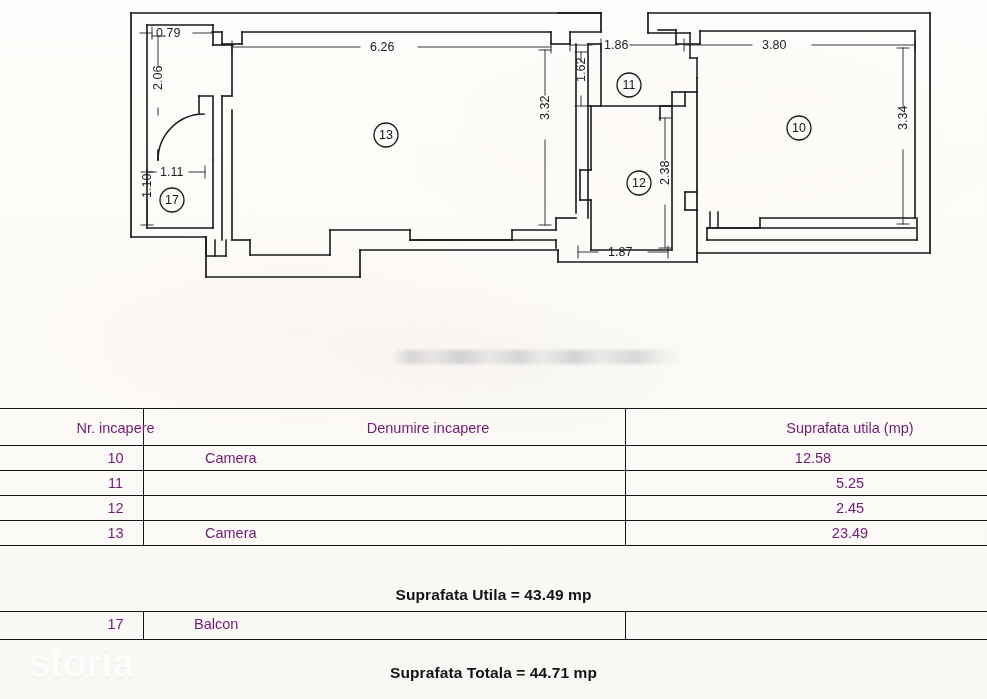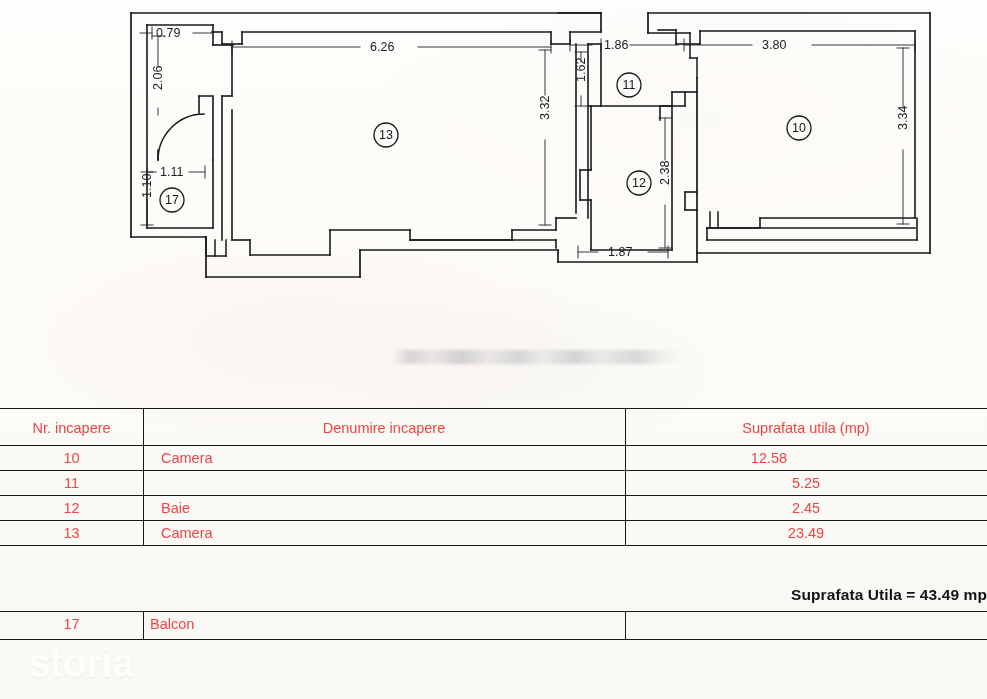--- a/index.html
+++ b/index.html
@@ -80,29 +80,30 @@
   .vline {
     position: absolute;
     width: 0;
     border-left: 1.6px solid #15171a;
   }
   .cell {
     position: absolute;
     font-size: 14.5px;
     line-height: 1;
     white-space: nowrap;
-    color: #ef4444;
+    color: #701a75;
+    padding-left: 44px;
   }
   .cell.center { text-align: center; }
   .cell.left   { text-align: left; }
   .hdr { font-size: 14.5px; }
   .total {
     position: absolute;
     width: 987px;
-    text-align: right;
+    text-align: center;
     font-size: 15.5px;
     font-weight: bold;
     color: #111316;
     letter-spacing: 0.1px;
   }
 
   
   #watermark {
     position: absolute;
     left: 28px;
@@ -391,28 +392,28 @@
     <div class="cell hdr center" style="left:625px; top:13px; width:362px;">Suprafata utila (mp)</div>
 
     <div class="cell center" style="left:0px;   top:43px; width:143px;">10</div>
     <div class="cell left" style="left:161px; top:43px; width:460px;">Camera</div>
     <div class="cell center" style="left:588px; top:43px; width:362px;text-align:center;">12.58</div>
 
     <div class="cell center" style="left:0px;   top:68px; width:143px;">11</div>
     <div class="cell center" style="left:625px; top:68px; width:362px;">5.25</div>
 
     <div class="cell center" style="left:0px;   top:93px; width:143px;">12</div>
-    <div class="cell left" style="left:161px; top:93px; width:460px;">Baie</div>
     <div class="cell center" style="left:625px; top:93px; width:362px;">2.45</div>
 
     <div class="cell center" style="left:0px;   top:118px; width:143px;">13</div>
     <div class="cell left" style="left:161px; top:118px; width:460px;">Camera</div>
     <div class="cell center" style="left:625px; top:118px; width:362px;">23.49</div>
 
     <div class="total" style="top:178px;">Suprafata Utila = 43.49 mp</div>
 
     <div class="cell center" style="left:0px;   top:209px; width:143px;">17</div>
     <div class="cell left" style="left:150px; top:209px; width:460px;">Balcon</div>
 
+    <div class="total" style="top:256px;">Suprafata Totala = 44.71 mp</div>
   </div>
 
   <div id="watermark">storia</div>
 </div>
 
 </body></html>

